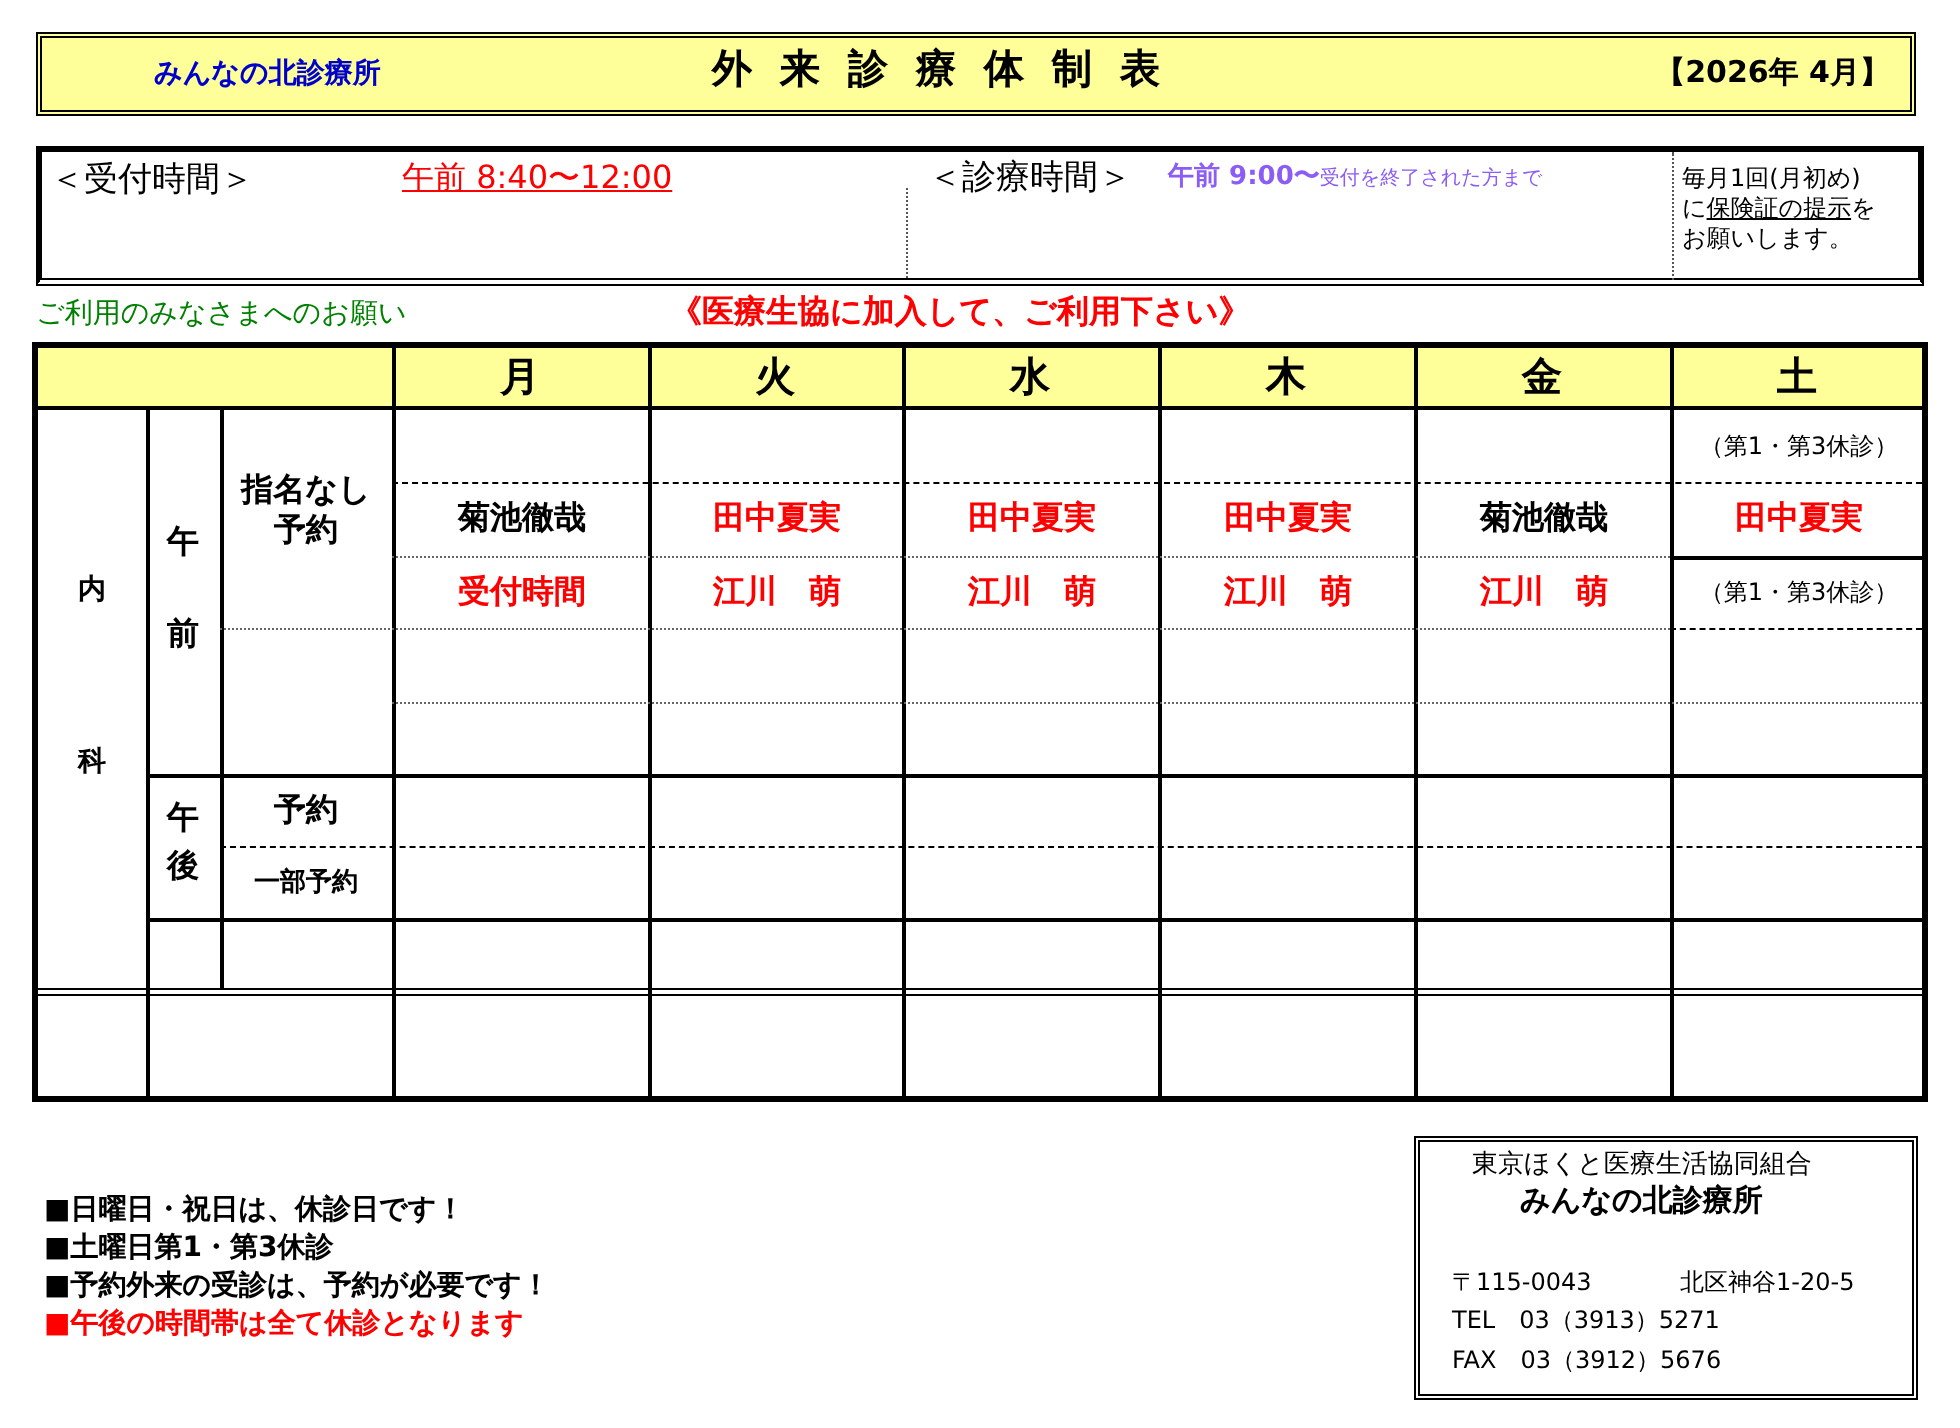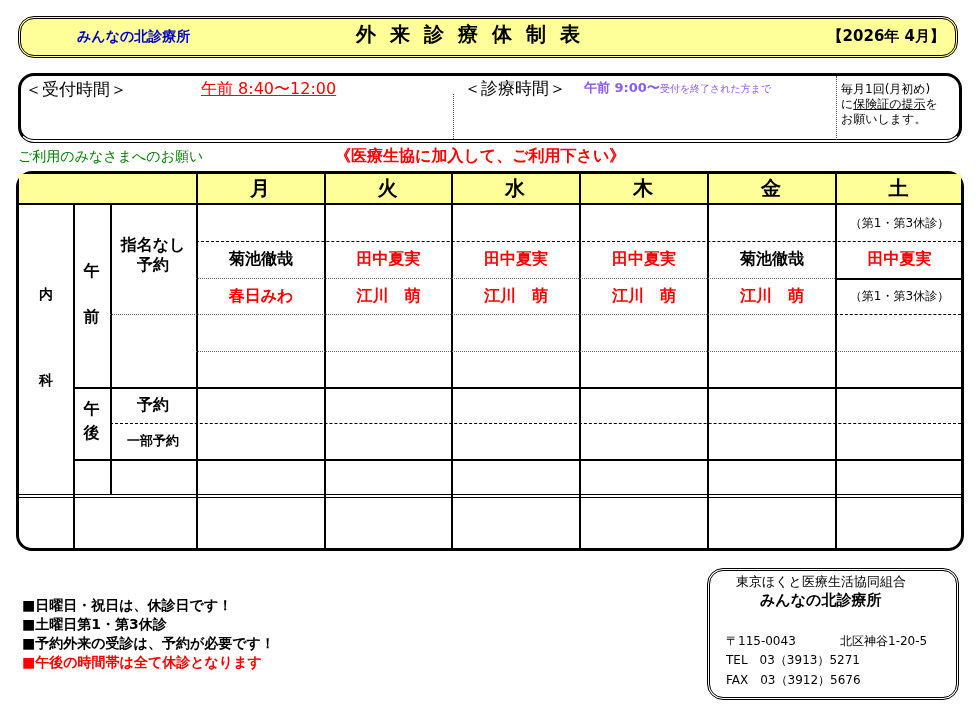--- a/index.html
+++ b/index.html
@@ -1,18 +1,18 @@
 <!DOCTYPE html>
 <html><head>
 <meta charset="utf-8">
 <style>
   html, body { margin:0; padding:0; background:#fff; }
   body { width:980px; height:714px; position:relative; overflow:hidden;
          font-family:"DejaVu Sans", "Liberation Sans", sans-serif; color:#000; }
-  .abs { position:absolute;border-radius:16px; }
+  .abs { position:absolute; }
 
   
   .banner { left:18px; top:16px; width:940px; height:42px; background:#ffff99;
             border:3px double #000; box-sizing:border-box; }
   .banner .clinic { position:absolute; left:56px; top:9px; font-size:14px; color:#0000cc; font-weight:bold; }
   .banner .title { position:absolute; left:335px; top:2px; font-size:20px; font-weight:bold; letter-spacing:14px; }
   .banner .date { position:absolute; right:10px; top:8px; font-size:15px; font-weight:bold; }
 
   
   .hours { left:18px; top:73px; width:944px; height:70px; border:3px solid #000; border-bottom-style:double; border-bottom-width:4px; box-sizing:border-box; }
@@ -101,21 +101,21 @@
     <div class="cell " style="left: 0px; top: 31px; width: 54px; height: 75px;font-size:14px;font-weight:bold;top:106px;height:30px;">内</div>
     <div class="cell " style="left: 0px; top: 187px; width: 54px; height: 40px;font-size:14px;font-weight:bold;">科</div>
     <div class="cell " style="left: 54px; top: 82px; width: 37px; height: 30px;font-size:16px;font-weight:bold;">午</div>
     <div class="cell " style="left: 54px; top: 128px; width: 37px; height: 30px;font-size:16px;font-weight:bold;">前</div>
     <div class="cell " style="left: 54px; top: 223px; width: 37px; height: 25px;font-size:16px;font-weight:bold;">午</div>
     <div class="cell " style="left: 54px; top: 247px; width: 37px; height: 25px;font-size:16px;font-weight:bold;">後</div>
     <div class="cell " style="left: 97px; top: 57px; width: 74px; height: 48px;font-size:16px;font-weight:bold;line-height:20px;">指名なし予約</div>
     <div class="cell " style="left: 91px; top: 213px; width: 86px; height: 36px;font-size:16px;font-weight:bold;">予約</div>
     <div class="cell " style="left: 91px; top: 249px; width: 86px; height: 36px;font-size:13px;font-weight:bold;">一部予約</div>
     <div class="cell name " style="left: 179px; top: 67px; width: 126px; height: 37px;font-weight:bold;">菊池徹哉</div>
-    <div class="cell name red" style="left: 179px; top: 104px; width: 126px; height: 36px;">春日みわ</div>
+    <div class="cell name red" style="left: 179px; top: 104px; width: 126px; height: 36px;">受付時間</div>
     <div class="cell name red" style="left: 307px; top: 67px; width: 125px; height: 37px;">田中夏実</div>
     <div class="cell name red" style="left: 307px; top: 104px; width: 125px; height: 36px;">江川　萌</div>
     <div class="cell name red" style="left: 434px; top: 67px; width: 126px; height: 37px;">田中夏実</div>
     <div class="cell name red" style="left: 434px; top: 104px; width: 126px; height: 36px;">江川　萌</div>
     <div class="cell name red" style="left: 562px; top: 67px; width: 126px; height: 37px;">田中夏実</div>
     <div class="cell name red" style="left: 562px; top: 104px; width: 126px; height: 36px;">江川　萌</div>
     <div class="cell name " style="left: 690px; top: 67px; width: 126px; height: 37px;font-weight:bold;">菊池徹哉</div>
     <div class="cell name red" style="left: 690px; top: 104px; width: 126px; height: 36px;">江川　萌</div>
     <div class="cell small" style="left: 818px; top: 31px; width: 125px; height: 36px;">（第1・第3休診）</div>
     <div class="cell name red" style="left: 818px; top: 67px; width: 125px; height: 37px;">田中夏実</div>

